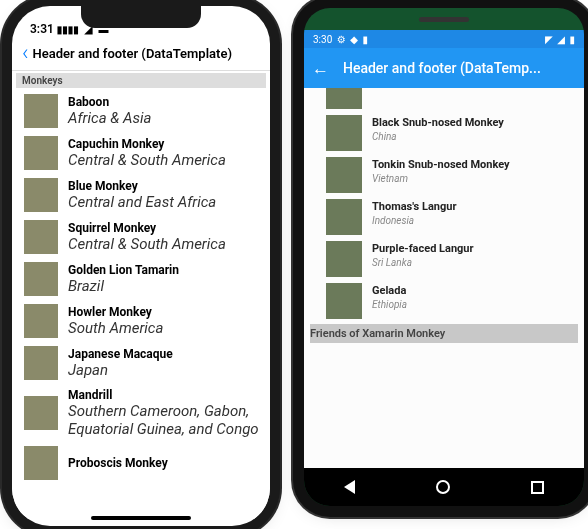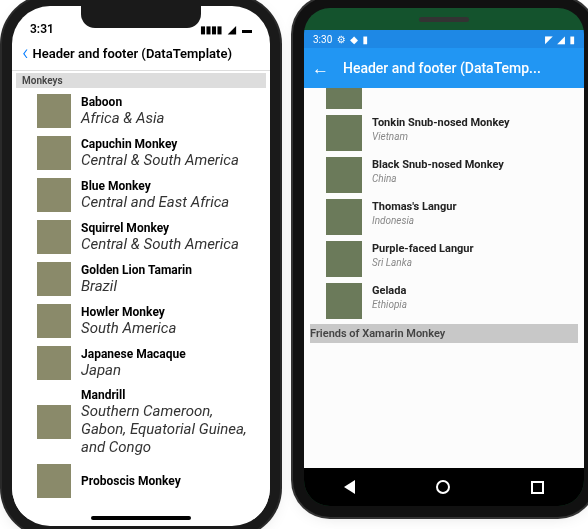--- a/index.html
+++ b/index.html
@@ -33,21 +33,20 @@
     height: 22px;
     background: #1a1a1a;
     border-bottom-left-radius: 14px;
     border-bottom-right-radius: 14px;
     z-index: 10;
   }
   .ios-statusbar {
     height: 32px;
     display: flex;
     align-items: flex-end;
-    justify-content: space-between;
     padding: 0 18px 2px;
     font-size: 12px;
     font-weight: 600;
   }
   .ios-statusbar .icons span { margin-left: 3px; font-size: 10px; }
   .ios-nav {
     display: flex;
     align-items: center;
     padding: 4px 6px 6px;
     border-bottom: 1px solid #ddd;
@@ -74,21 +73,20 @@
     font-size: 10px;
     font-weight: 600;
     color: #444;
     padding: 2px 6px;
     margin: 2px 4px;
   }
   .ios-row {
     display: flex;
     align-items: center;
     padding: 4px 8px 4px 12px;
-    margin-left: 13px;
   }
   .ios-row .thumb {
     width: 34px;
     height: 34px;
     background: #8a8a6a;
     margin-right: 10px;
     flex-shrink: 0;
   }
   .ios-row .txt { min-width: 0; }
   .ios-row .name {
@@ -348,31 +346,31 @@
 
   <div class="and-body">
     <div class="and-row partial">
       <div class="thumb c2"></div>
       <div class="txt">
         <div class="name"></div>
 
       </div>
     </div>
     <div class="and-row">
+      <div class="thumb c8"></div>
+      <div class="txt">
+        <div class="name">Black Snub-nosed Monkey</div>
+        <div class="loc">China</div>
+      </div>
+    </div>
+    <div class="and-row">
       <div class="thumb c3"></div>
       <div class="txt">
         <div class="name">Tonkin Snub-nosed Monkey</div>
         <div class="loc">Vietnam</div>
-      </div>
-    </div>
-    <div class="and-row">
-      <div class="thumb c8"></div>
-      <div class="txt">
-        <div class="name">Black Snub-nosed Monkey</div>
-        <div class="loc">China</div>
       </div>
     </div>
     <div class="and-row">
       <div class="thumb c9"></div>
       <div class="txt">
         <div class="name">Thomas's Langur</div>
         <div class="loc">Indonesia</div>
       </div>
     </div>
     <div class="and-row">

